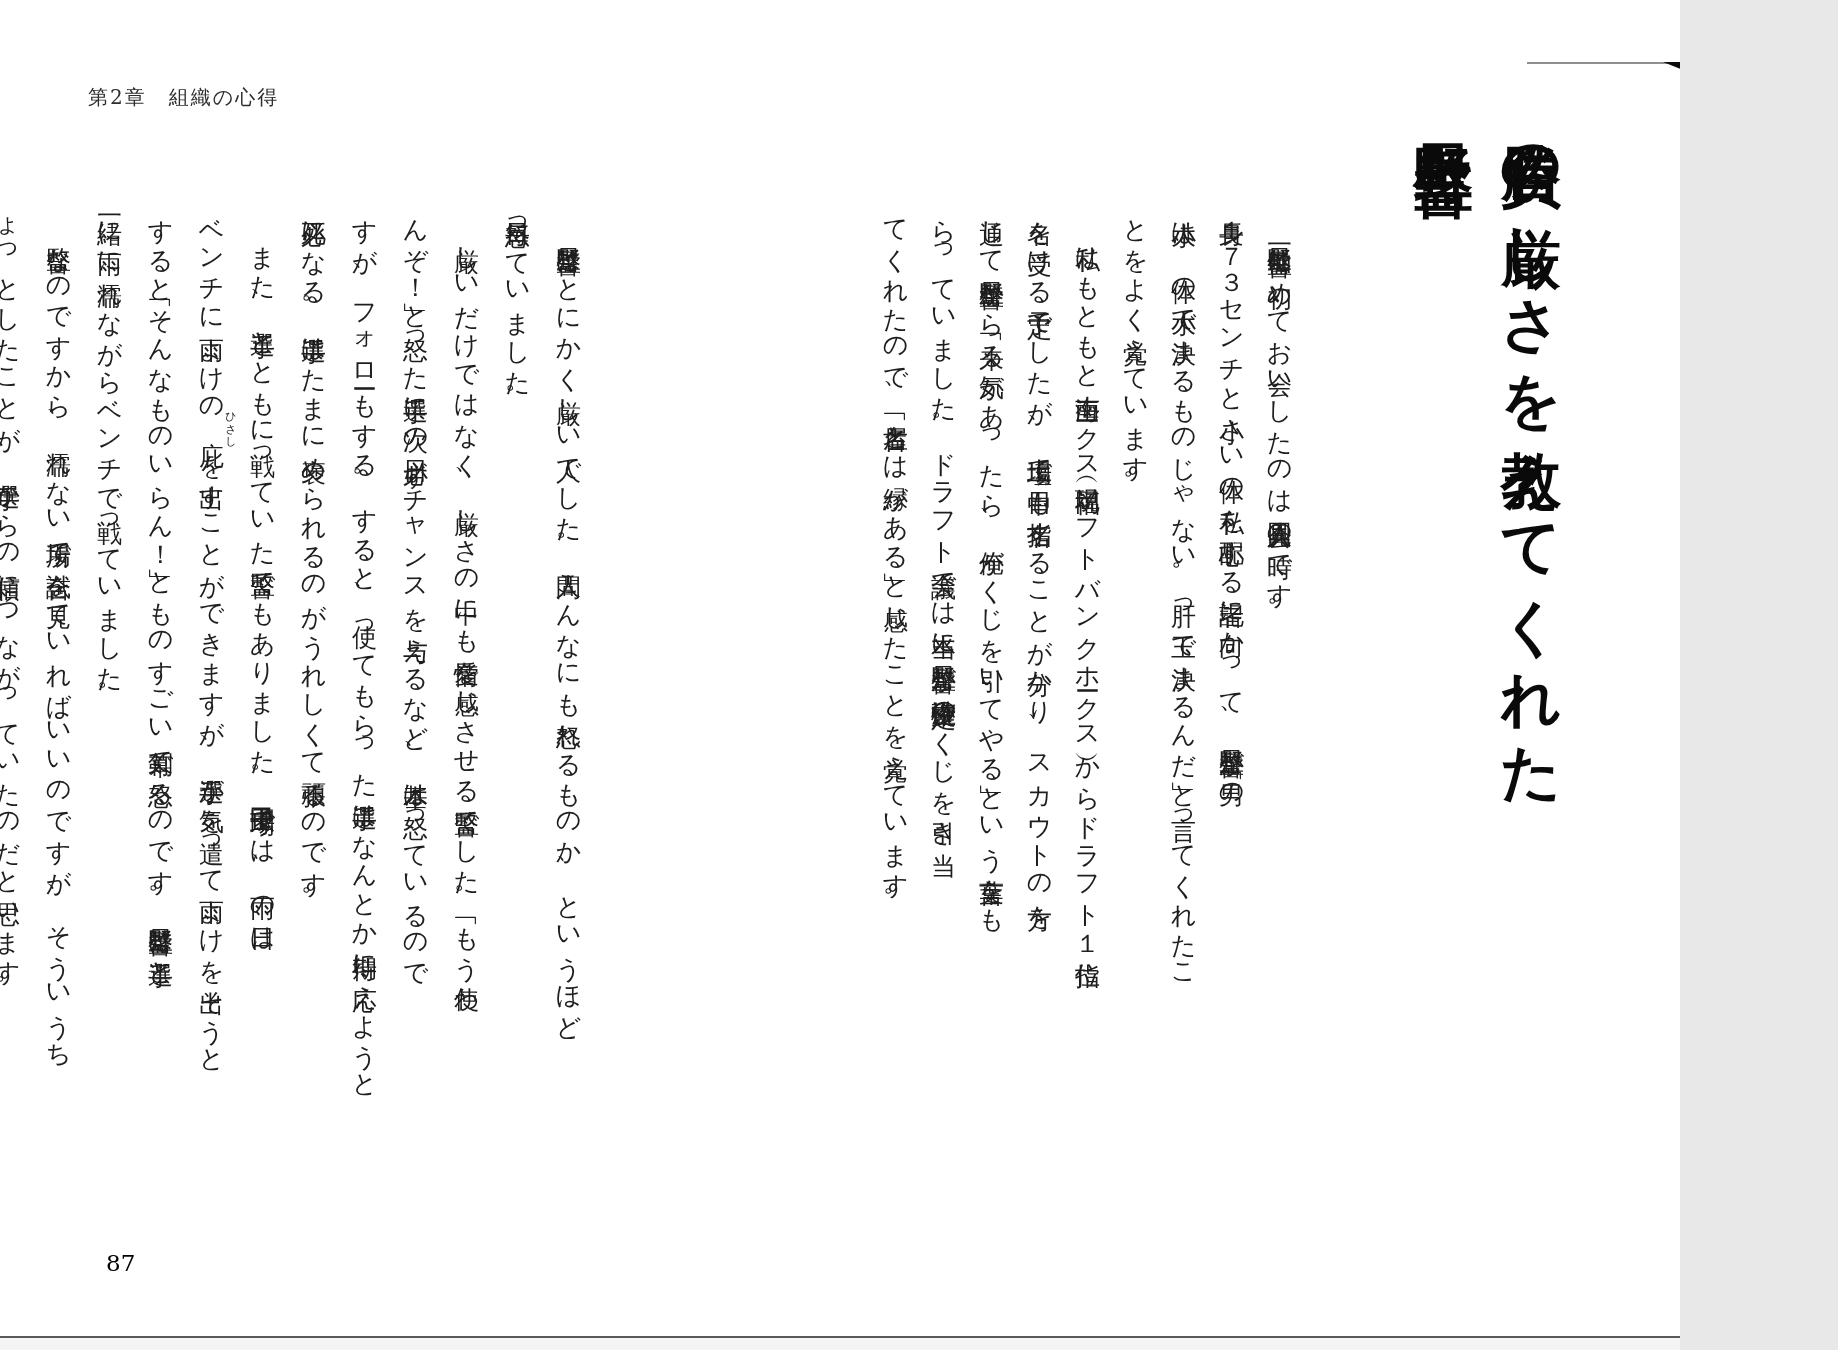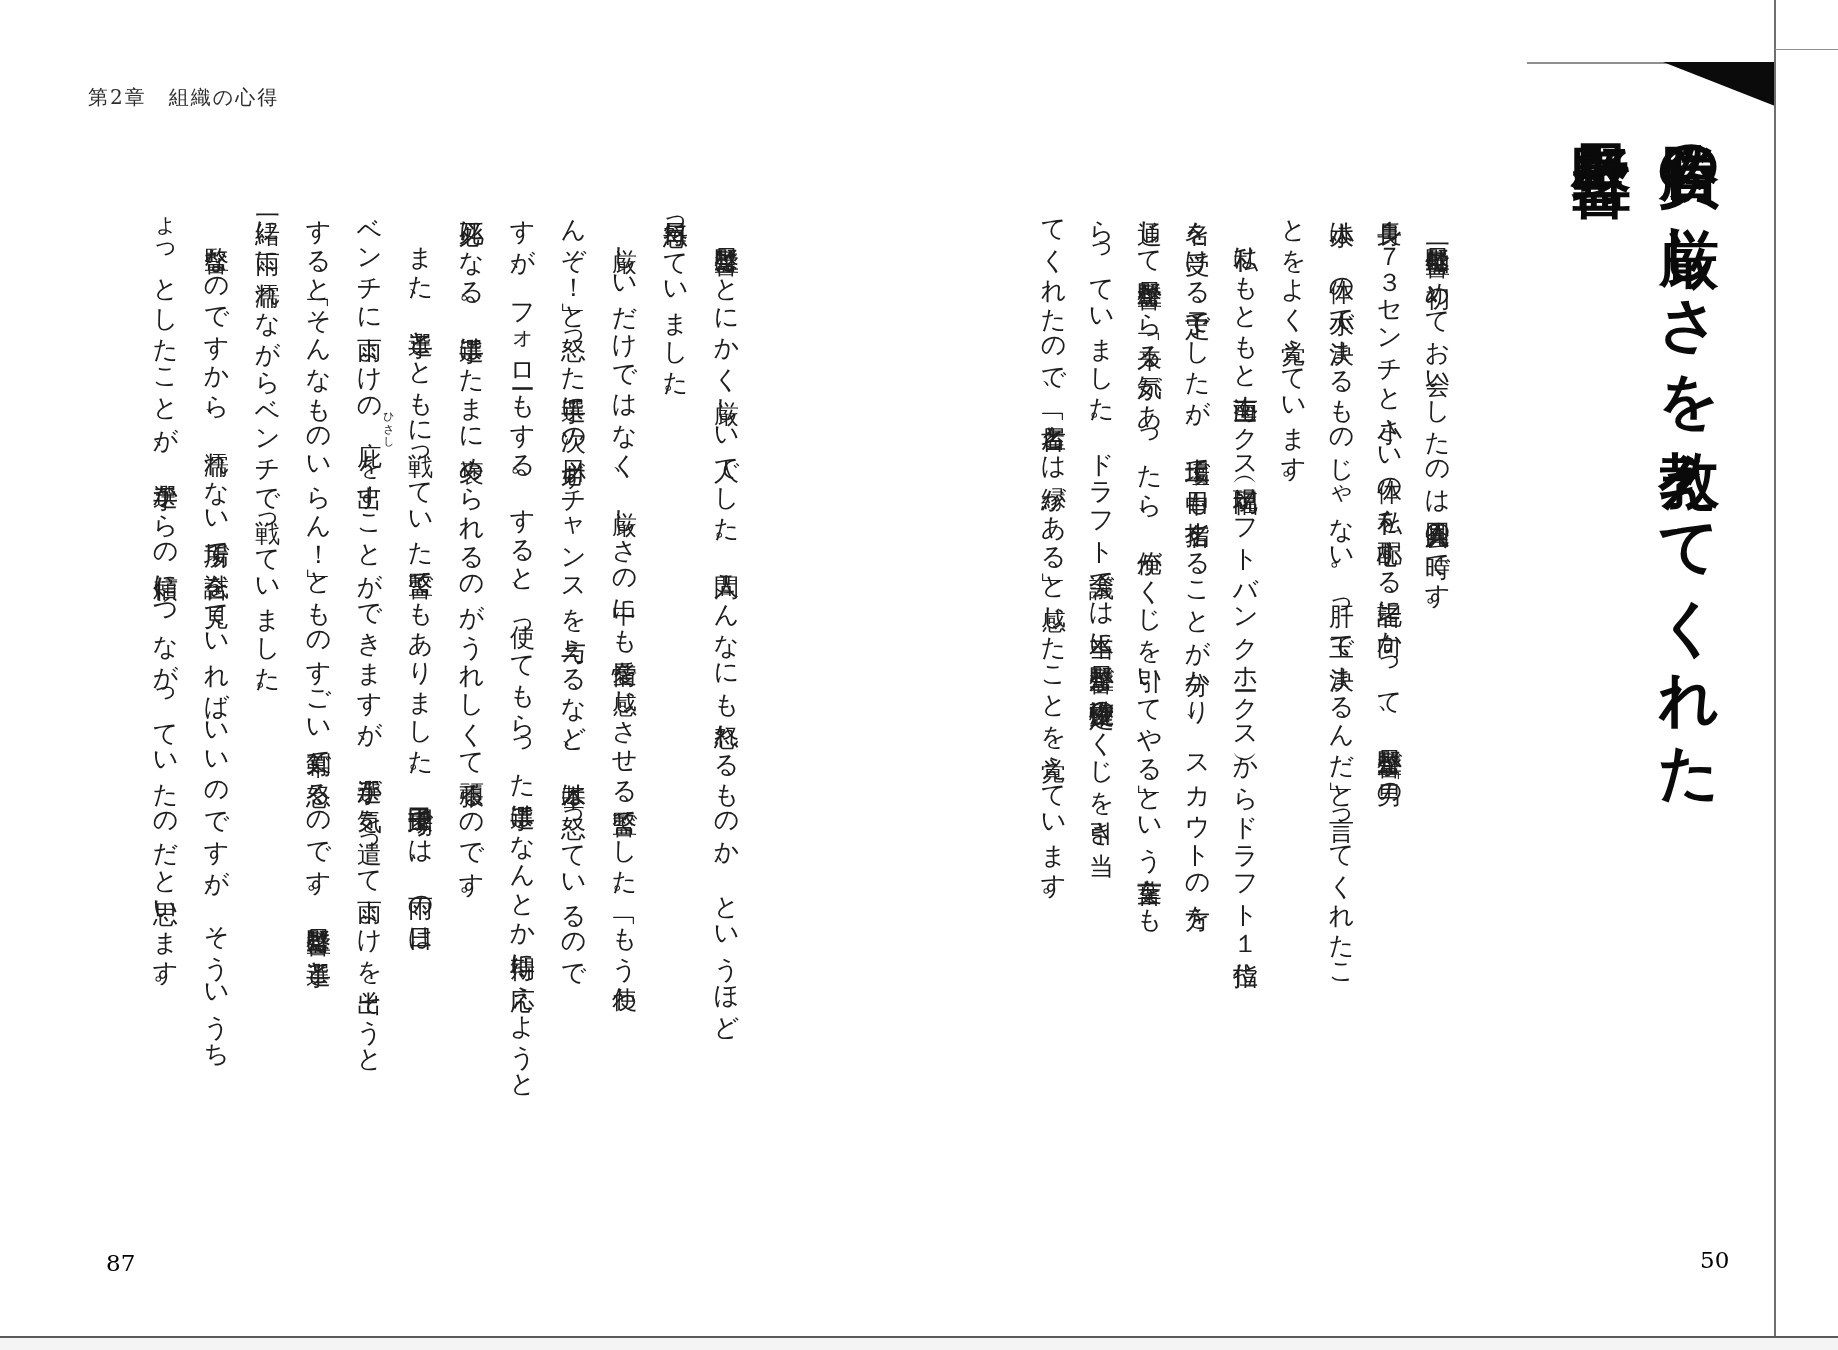--- a/index.html
+++ b/index.html
@@ -6,21 +6,21 @@
   :root{
     --ink:#1e1e1e;
     --title-ink:#0a0a0a;
     --rule-gray:#8f8f8f;
     --edge-gray:#6f6f6f;
     --flag-black:#0b0b0b;
   }
   html,body{margin:0;padding:0;background:#e8e8e8;}
   .page{
     position:relative;
-    width:1838px;height:1350px;
+    width:1680px;height:1350px;
     background:#ffffff;
     overflow:hidden;
     font-family:"DejaVu Serif","Liberation Serif",serif;
     color:var(--ink);
   }
   
   .running-header{
     position:absolute;left:88px;top:84px;
     font-size:20px;letter-spacing:2px;color:#2d2d2d;
     white-space:nowrap;

